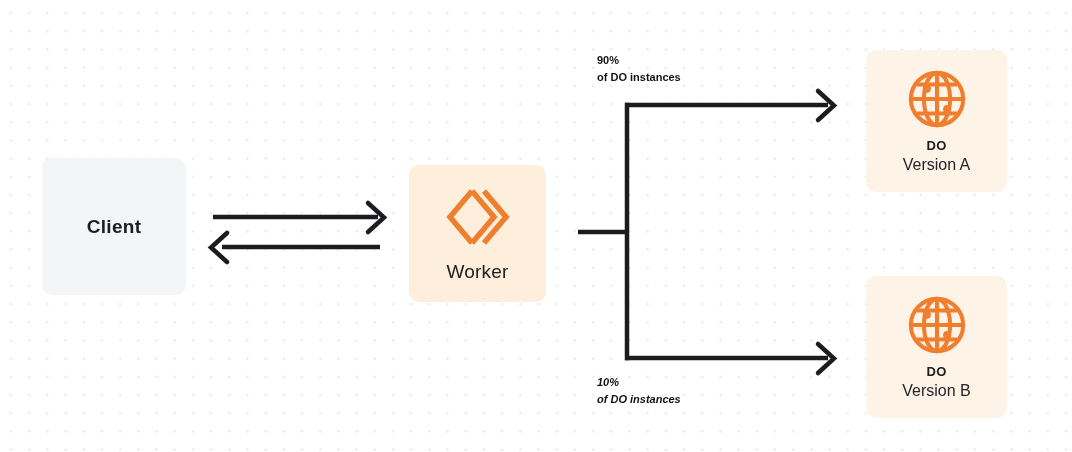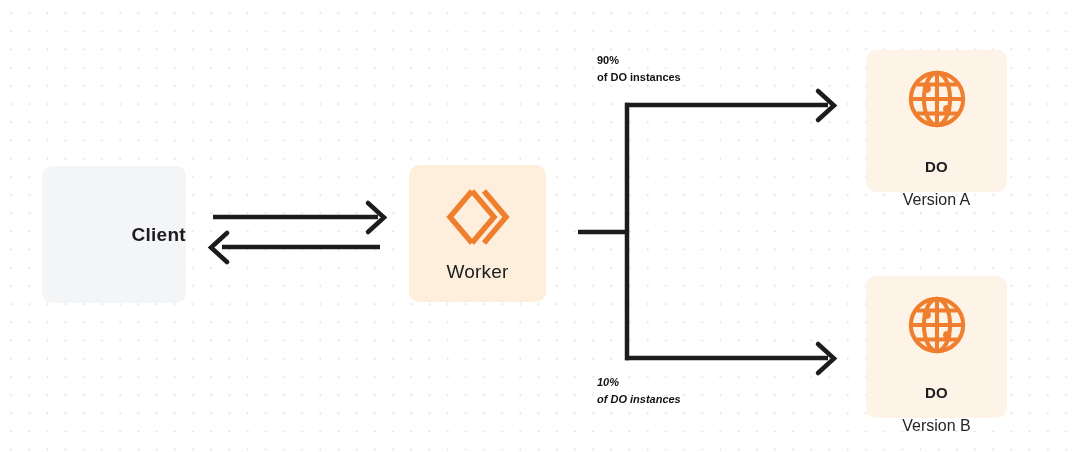--- a/index.html
+++ b/index.html
@@ -39,25 +39,24 @@
     border-radius: 10px;
     display: flex;
     flex-direction: column;
     align-items: center;
     justify-content: center;
     box-sizing: border-box;
   }
 
   .node-client {
     left: 42px;
-    top: 166px;
+    top: 158px;
     width: 144px;
     height: 137px;
     background: #f4f5f7;
-    align-items: flex-end;
   }
 
   .node-worker {
     left: 409px;
     top: 165px;
     width: 137px;
     height: 137px;
     background: #fdefdc;
     justify-content: flex-start;
     padding-top: 22px;
@@ -92,32 +91,32 @@
 
   .label-worker {
     font-size: 19px;
     font-weight: normal;
     color: #1d1d1f;
     margin-top: 14px;
     letter-spacing: 0.2px;
   }
 
   .label-do-title {
-    font-size: 15px;
+    font-size: 13px;
     font-weight: bold;
     color: #1d1d1f;
-    margin-top: 28px;
+    margin-top: 8px;
     letter-spacing: 0.3px;
   }
 
   .label-do-sub {
     font-size: 16px;
     font-weight: normal;
     color: #26242a;
-    margin-top: 16px;
+    margin-top: 3px;
   }
 
   .icon-worker {
     width: 66px;
     height: 60px;
     display: block;
   }
 
   .icon-do {
     width: 62px;

